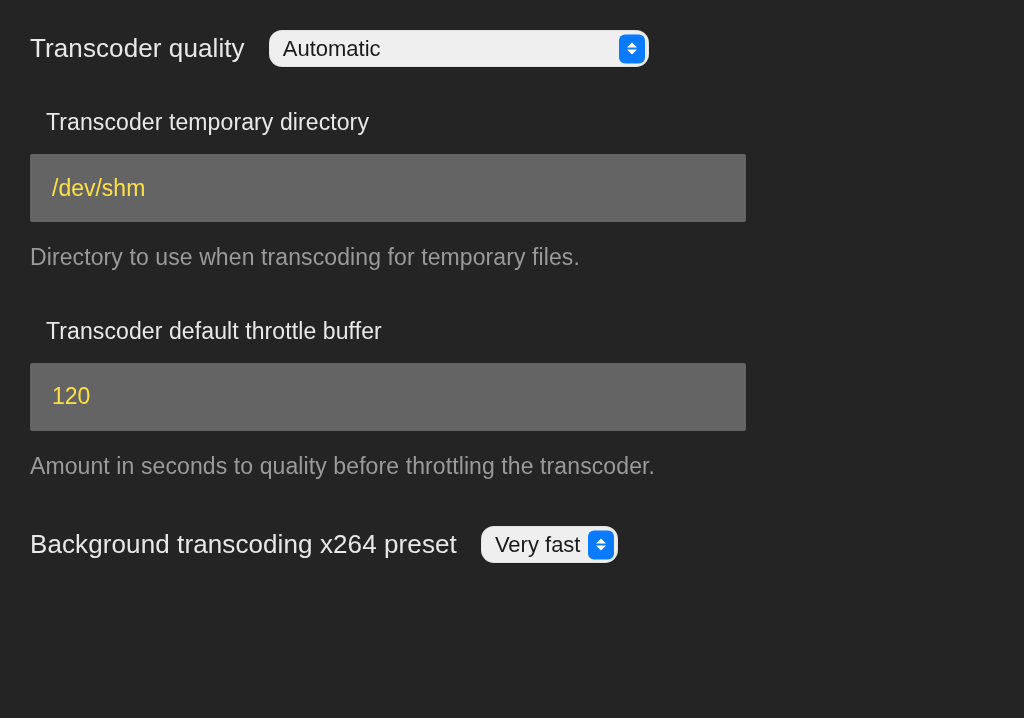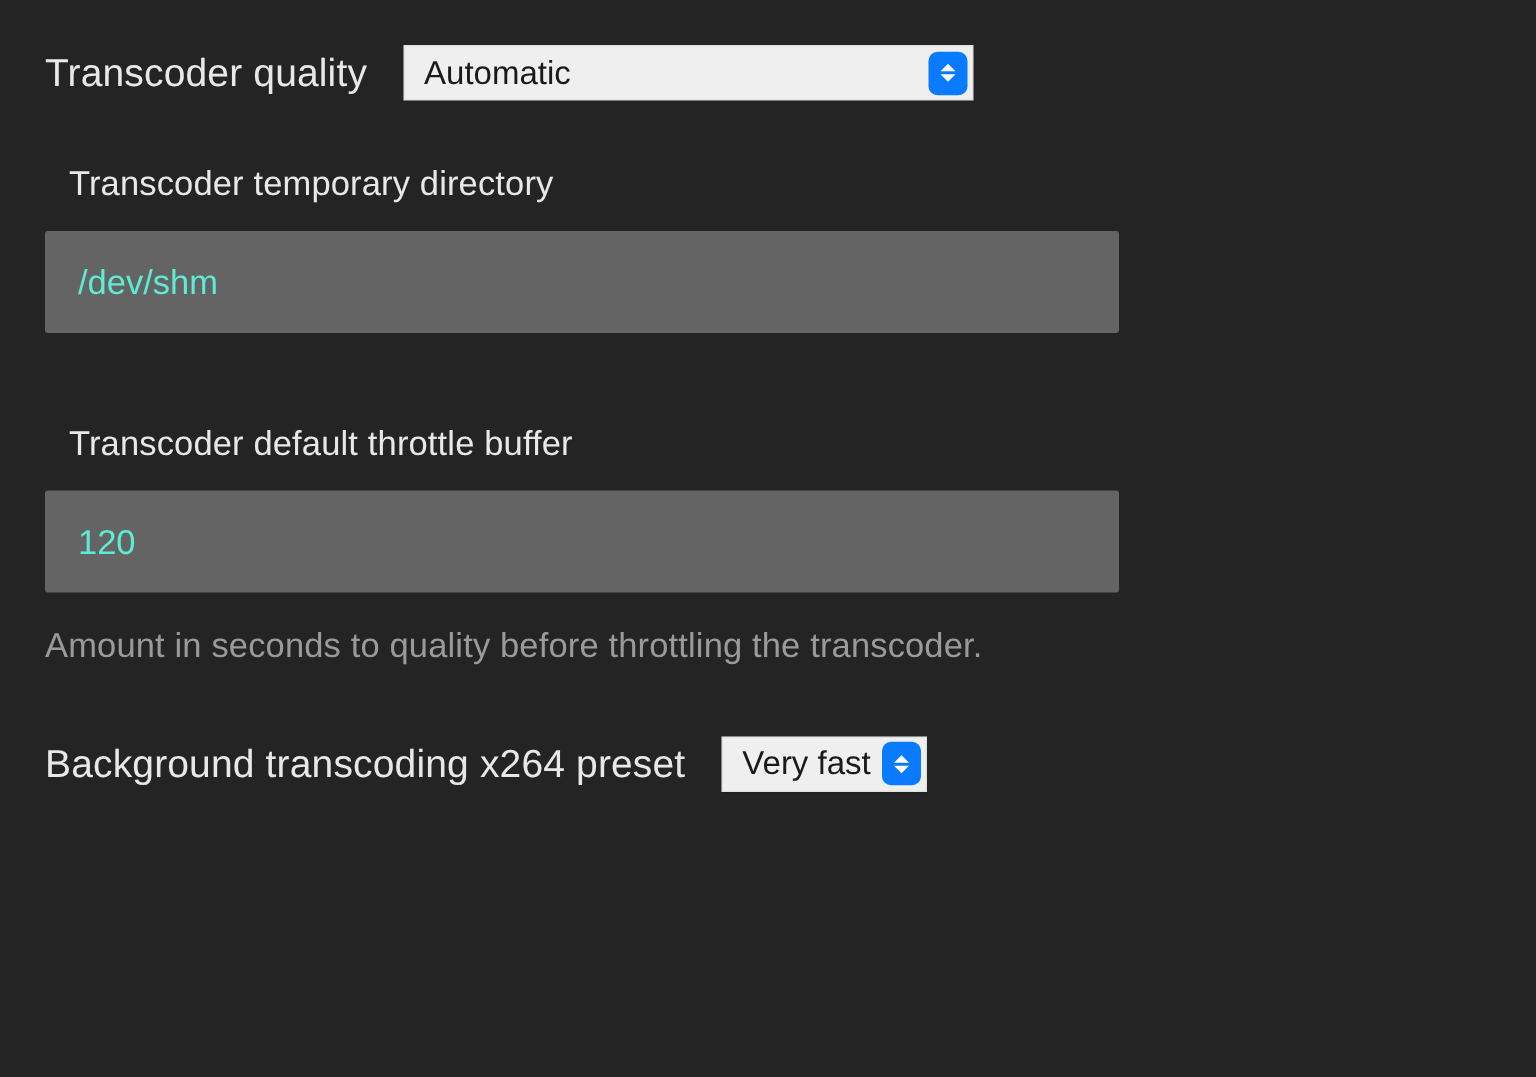--- a/index.html
+++ b/index.html
@@ -44,21 +44,21 @@
       color: #9a9a9a;
       font-weight: 400;
       line-height: 1.55;
       letter-spacing: 0.1px;
     }
     .select-wrap {
       position: relative;
       display: inline-flex;
       align-items: center;
       background: #efefef;
-      border-radius: 0;
+      border-radius: 13px;
       height: 37px;
       padding: 0 38px 0 14px;
       box-shadow: 0 1px 0 rgba(0,0,0,0.15), inset 0 0 0 1px rgba(0,0,0,0.05);
     }
     .select-value {
       font-size: 22px;
       color: #1a1a1a;
       font-weight: 400;
     }
     .select-arrows {
@@ -90,21 +90,21 @@
       border-top: 5px solid white;
     }
     .text-input {
       width: 716px;
       height: 68px;
       background: #646464;
       border: none;
       border-radius: 2px;
       padding: 0 22px;
       font-size: 23px;
-      color: #5eead4;
+      color: #fde047;
       font-family: inherit;
       margin-bottom: 18px;
       outline: none;
     }
     .select-quality {
       width: 380px;
     }
     .select-preset {
       width: auto;
     }
@@ -121,20 +121,21 @@
         <span class="arrow-up"></span>
         <span class="arrow-down"></span>
       </span>
     </div>
   </div>
 </div>
 
 <div class="setting-group">
   <div class="label-block">Transcoder temporary directory</div>
   <input type="text" class="text-input" value="/dev/shm" style="">
+  <div class="help">Directory to use when transcoding for temporary files.</div>
 </div>
 
 <div class="setting-group">
   <div class="label-block">Transcoder default throttle buffer</div>
   <input type="text" class="text-input" value="120" style="">
   <div class="help">Amount in seconds to quality before throttling the transcoder.</div>
 </div>
 
 <div class="setting-group">
   <div class="setting-row">

